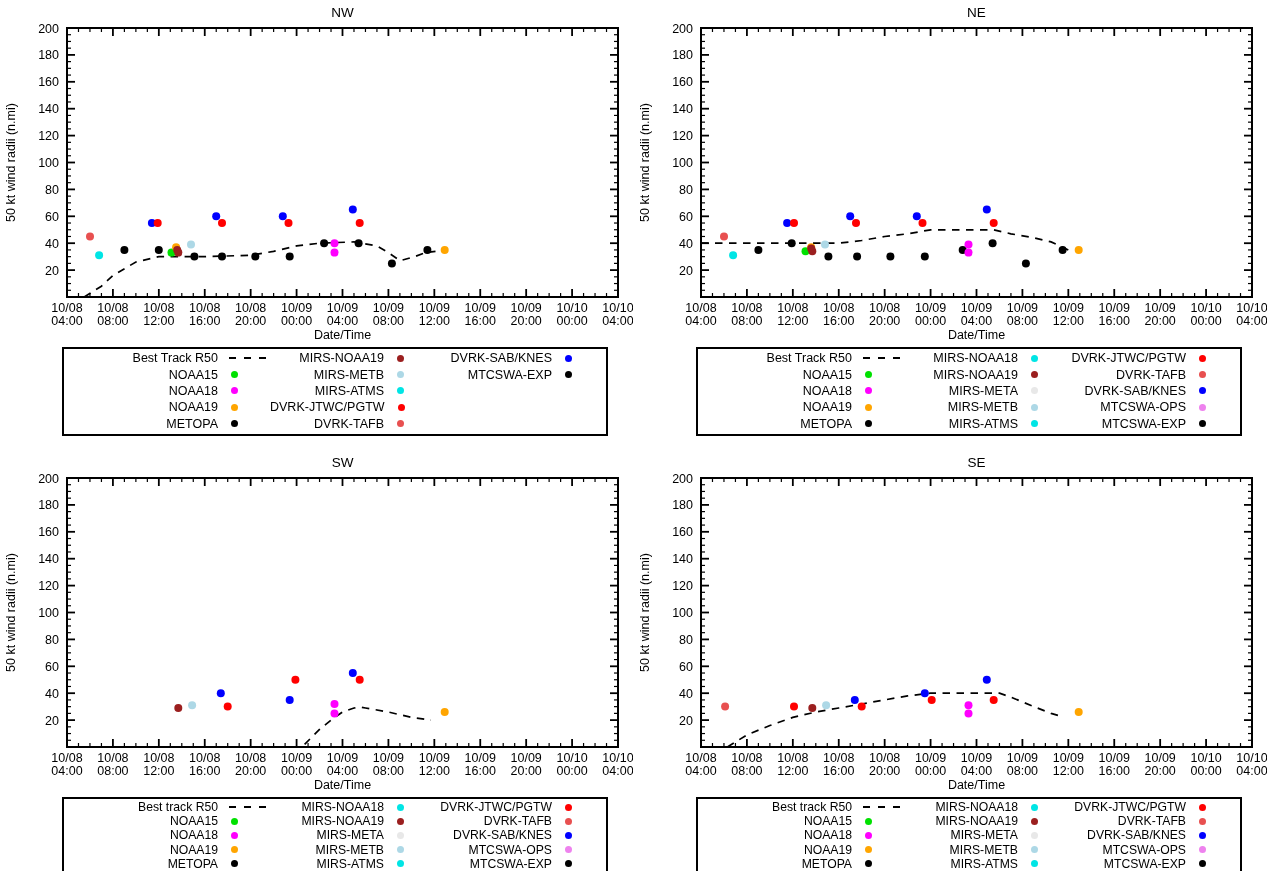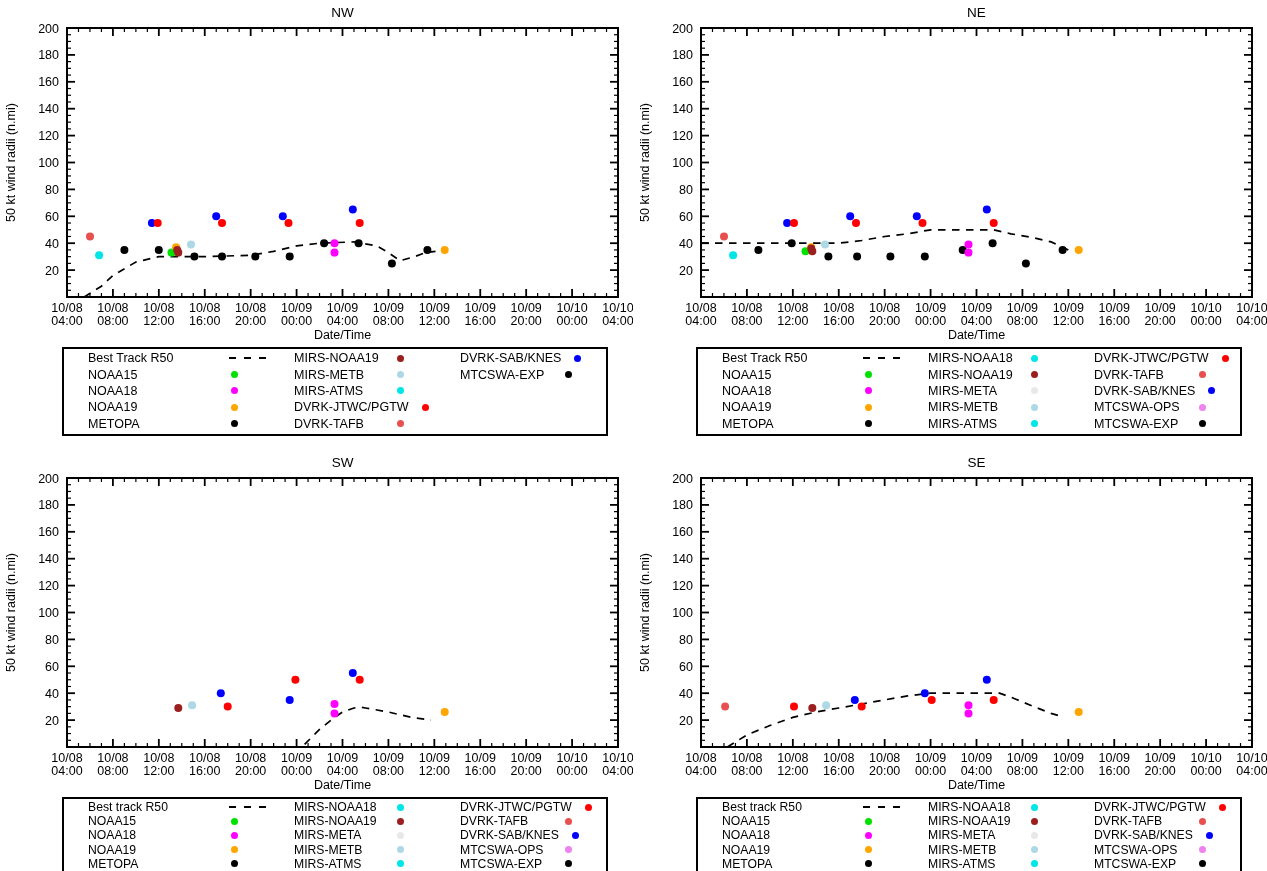--- a/index.html
+++ b/index.html
@@ -7,21 +7,21 @@
   .panel{position:absolute;}
   .panel svg{display:block;}
   .legend{position:absolute;left:62px;top:347px;width:546px;border:2px solid #000;background:#fff;
           display:flex;flex-direction:row;box-sizing:border-box;padding:1px 0 2px 0;}
   .lcol{display:flex;flex-direction:column;}
   .lcol.c1{width:206px;}
   .lcol.c2{width:166px;}
   .lcol.c3{width:168px;}
   .lrow{display:flex;align-items:center;height:16.4px;font-size:12.5px;color:#000;white-space:nowrap;}
   .legend.compact .lrow{height:14.2px;font-size:12.2px;}
-  .llabel{flex:1;text-align:left;margin-left:24px;}
+  .llabel{flex:1;text-align:right;}
   .lmark{width:52px;display:flex;align-items:center;padding-left:13px;box-sizing:border-box;}
   .dot{width:7px;height:7px;border-radius:50%;}
   .dashsample{margin-left:-2px;}
 </style>
 </head>
 <body>
 
 <div class="panel" id="panel-nw" style="left:0;top:0;width:633px;height:450px;">
   <svg class="chart" width="633" height="345">
       <rect x="67" y="28" width="551" height="269" fill="none" stroke="#000" stroke-width="2"></rect>

